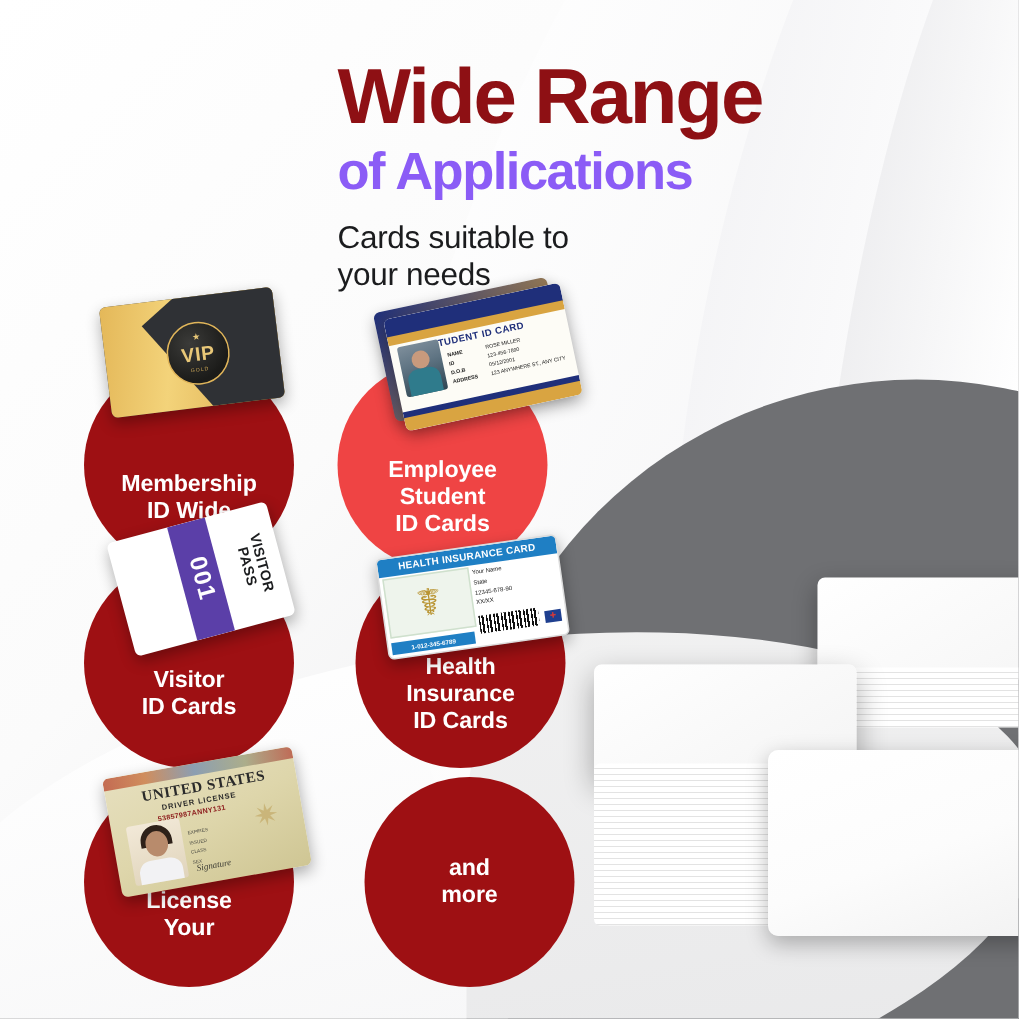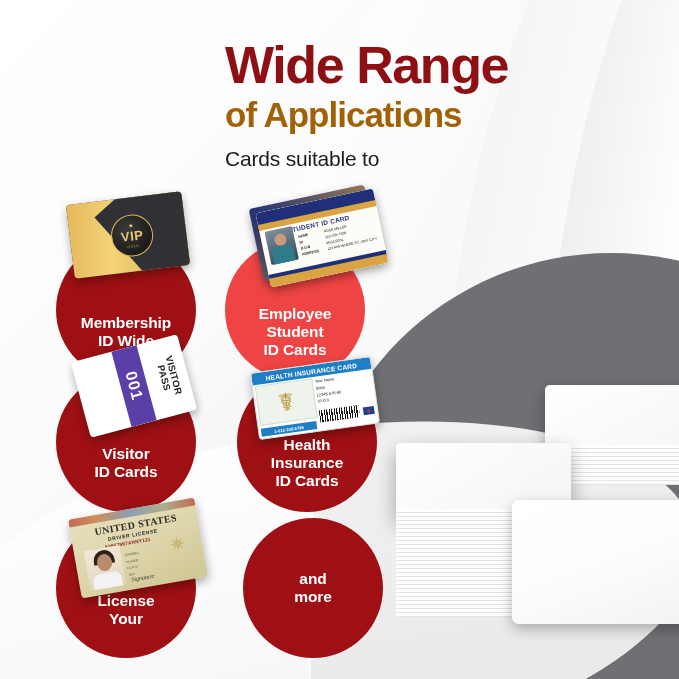--- a/index.html
+++ b/index.html
@@ -39,21 +39,21 @@
   .circle{position:absolute;border-radius:50%;display:flex;align-items:center;justify-content:center;}
   .circle .clabel{color:#ffffff;font-weight:bold;font-size:15.5px;line-height:1.18;text-align:center;
       letter-spacing:-0.1px;white-space:pre-line;}
   .c-tall .clabel{margin-top:44px;}
   .c-mid  .clabel{margin-top:42px;}
   .c-more .clabel{margin-top:0px;text-align:center;}
 
   
   .head{position:absolute;right:34px;top:40px;width:420px;}
   .h1{font-size:52px;font-weight:bold;color:#8e1014;line-height:.98;letter-spacing:-1.4px;}
-  .h2{font-size:35px;font-weight:bold;color:#a16207;line-height:1.05;letter-spacing:-1px;margin-top:6px;}
+  .h2{font-size:35px;font-weight:bold;color:#8b5cf6;line-height:1.05;letter-spacing:-1px;margin-top:6px;}
   .h3{font-size:21px;font-weight:normal;color:#1b1c1e;line-height:1.22;margin-top:12px;letter-spacing:-.2px;}
 
   
   .mini{position:absolute;border-radius:4px;box-shadow:0 4px 10px rgba(0,0,0,.33);overflow:hidden;}
 
   
   .vip{width:116px;height:74px;background:#3a3c40;}
   .vip .band{position:absolute;left:-16px;top:-28px;width:150px;height:132px;
       background:linear-gradient(135deg,#d9a441 0%,#f3d37a 42%,#c9902f 100%);transform:rotate(-35deg);}
   .vip .dark2{position:absolute;right:-30px;top:-22px;width:90px;height:130px;background:#2f3135;transform:rotate(-35deg);}
@@ -152,20 +152,21 @@
     <div class="stack-layers" style="left:0;top:66px;width:175px;height:108px;"></div>
   </div>
 
   <div class="card-face" style="left:512px;top:500px;width:182px;height:124px;"></div>
 
   <div class="head">
     <div class="h1">Wide Range</div>
     <div class="h2">of Applications</div>
     <div class="h3">
       <div>Cards suitable to</div>
+      <div>your needs</div>
     </div>
   </div>
 
   <div class="circle c-tall" style="left:56px;top:240px;width:140px;height:140px;background:#9e1013;">
     <div class="clabel">Membership
 ID Wide</div>
   </div>
   <div class="mini vip" style="left:70px;top:198px;transform:rotate(-7deg);">
     <div class="band"></div>
     <div class="dark2"></div>

